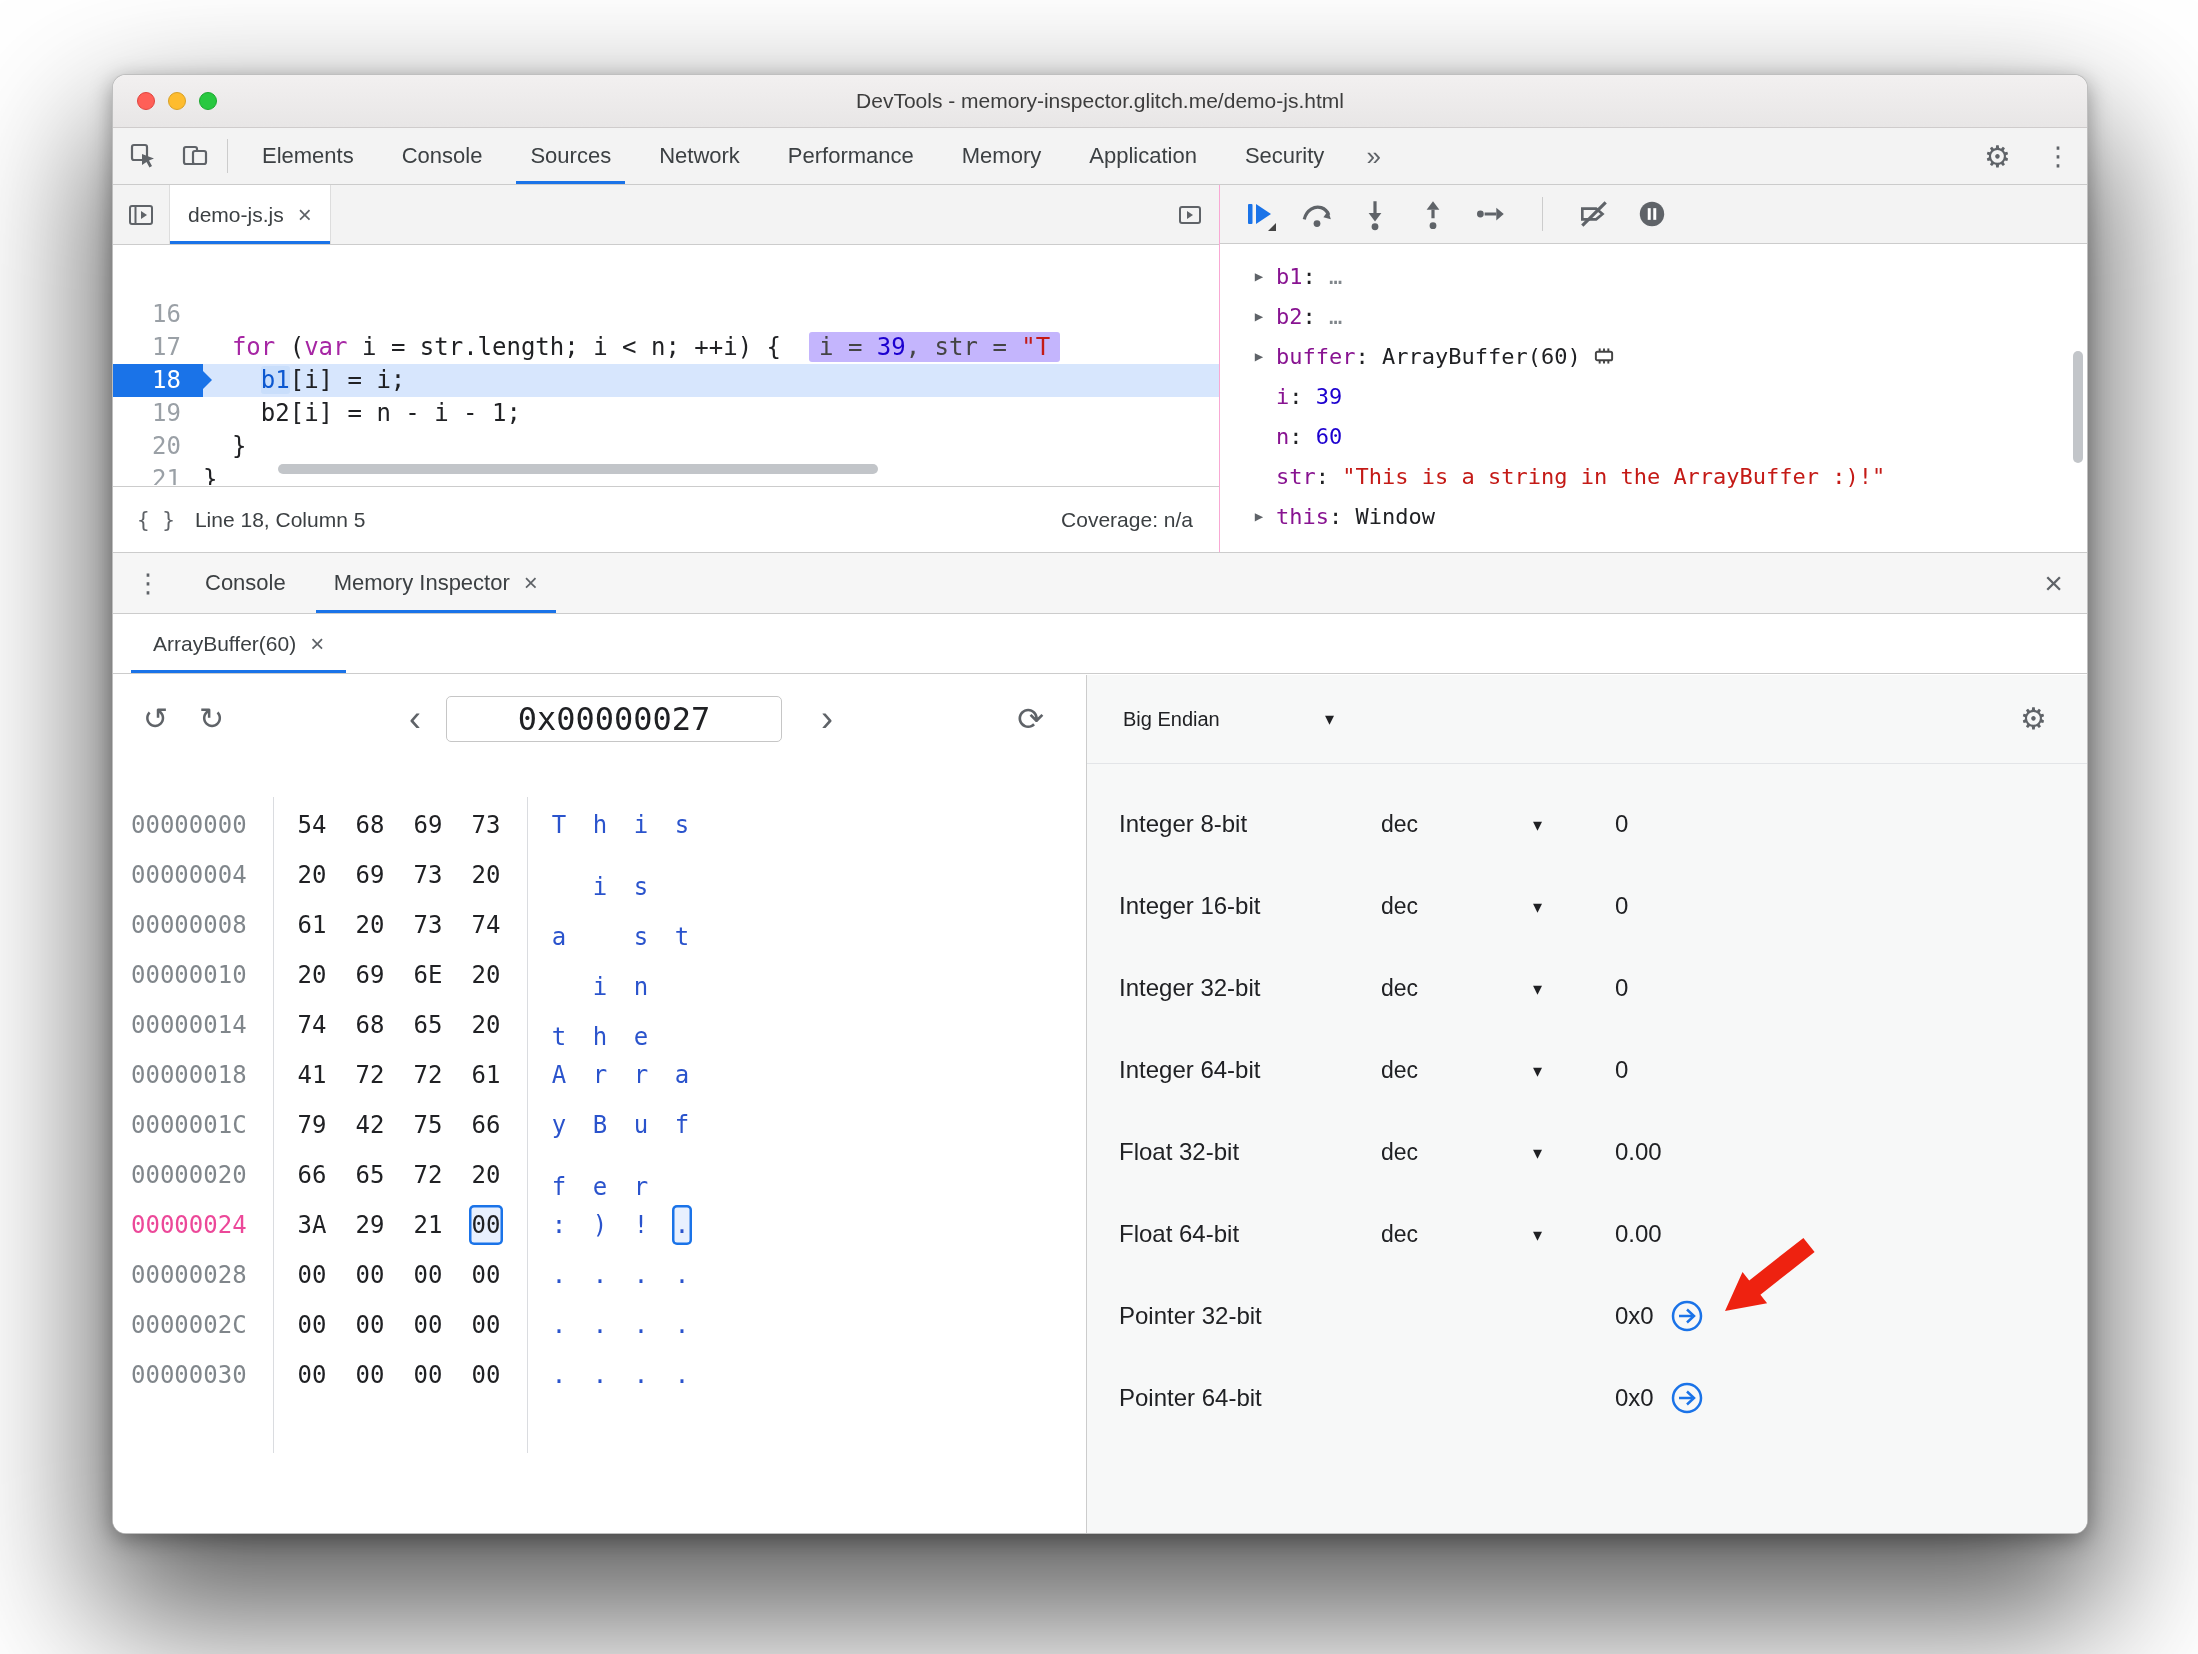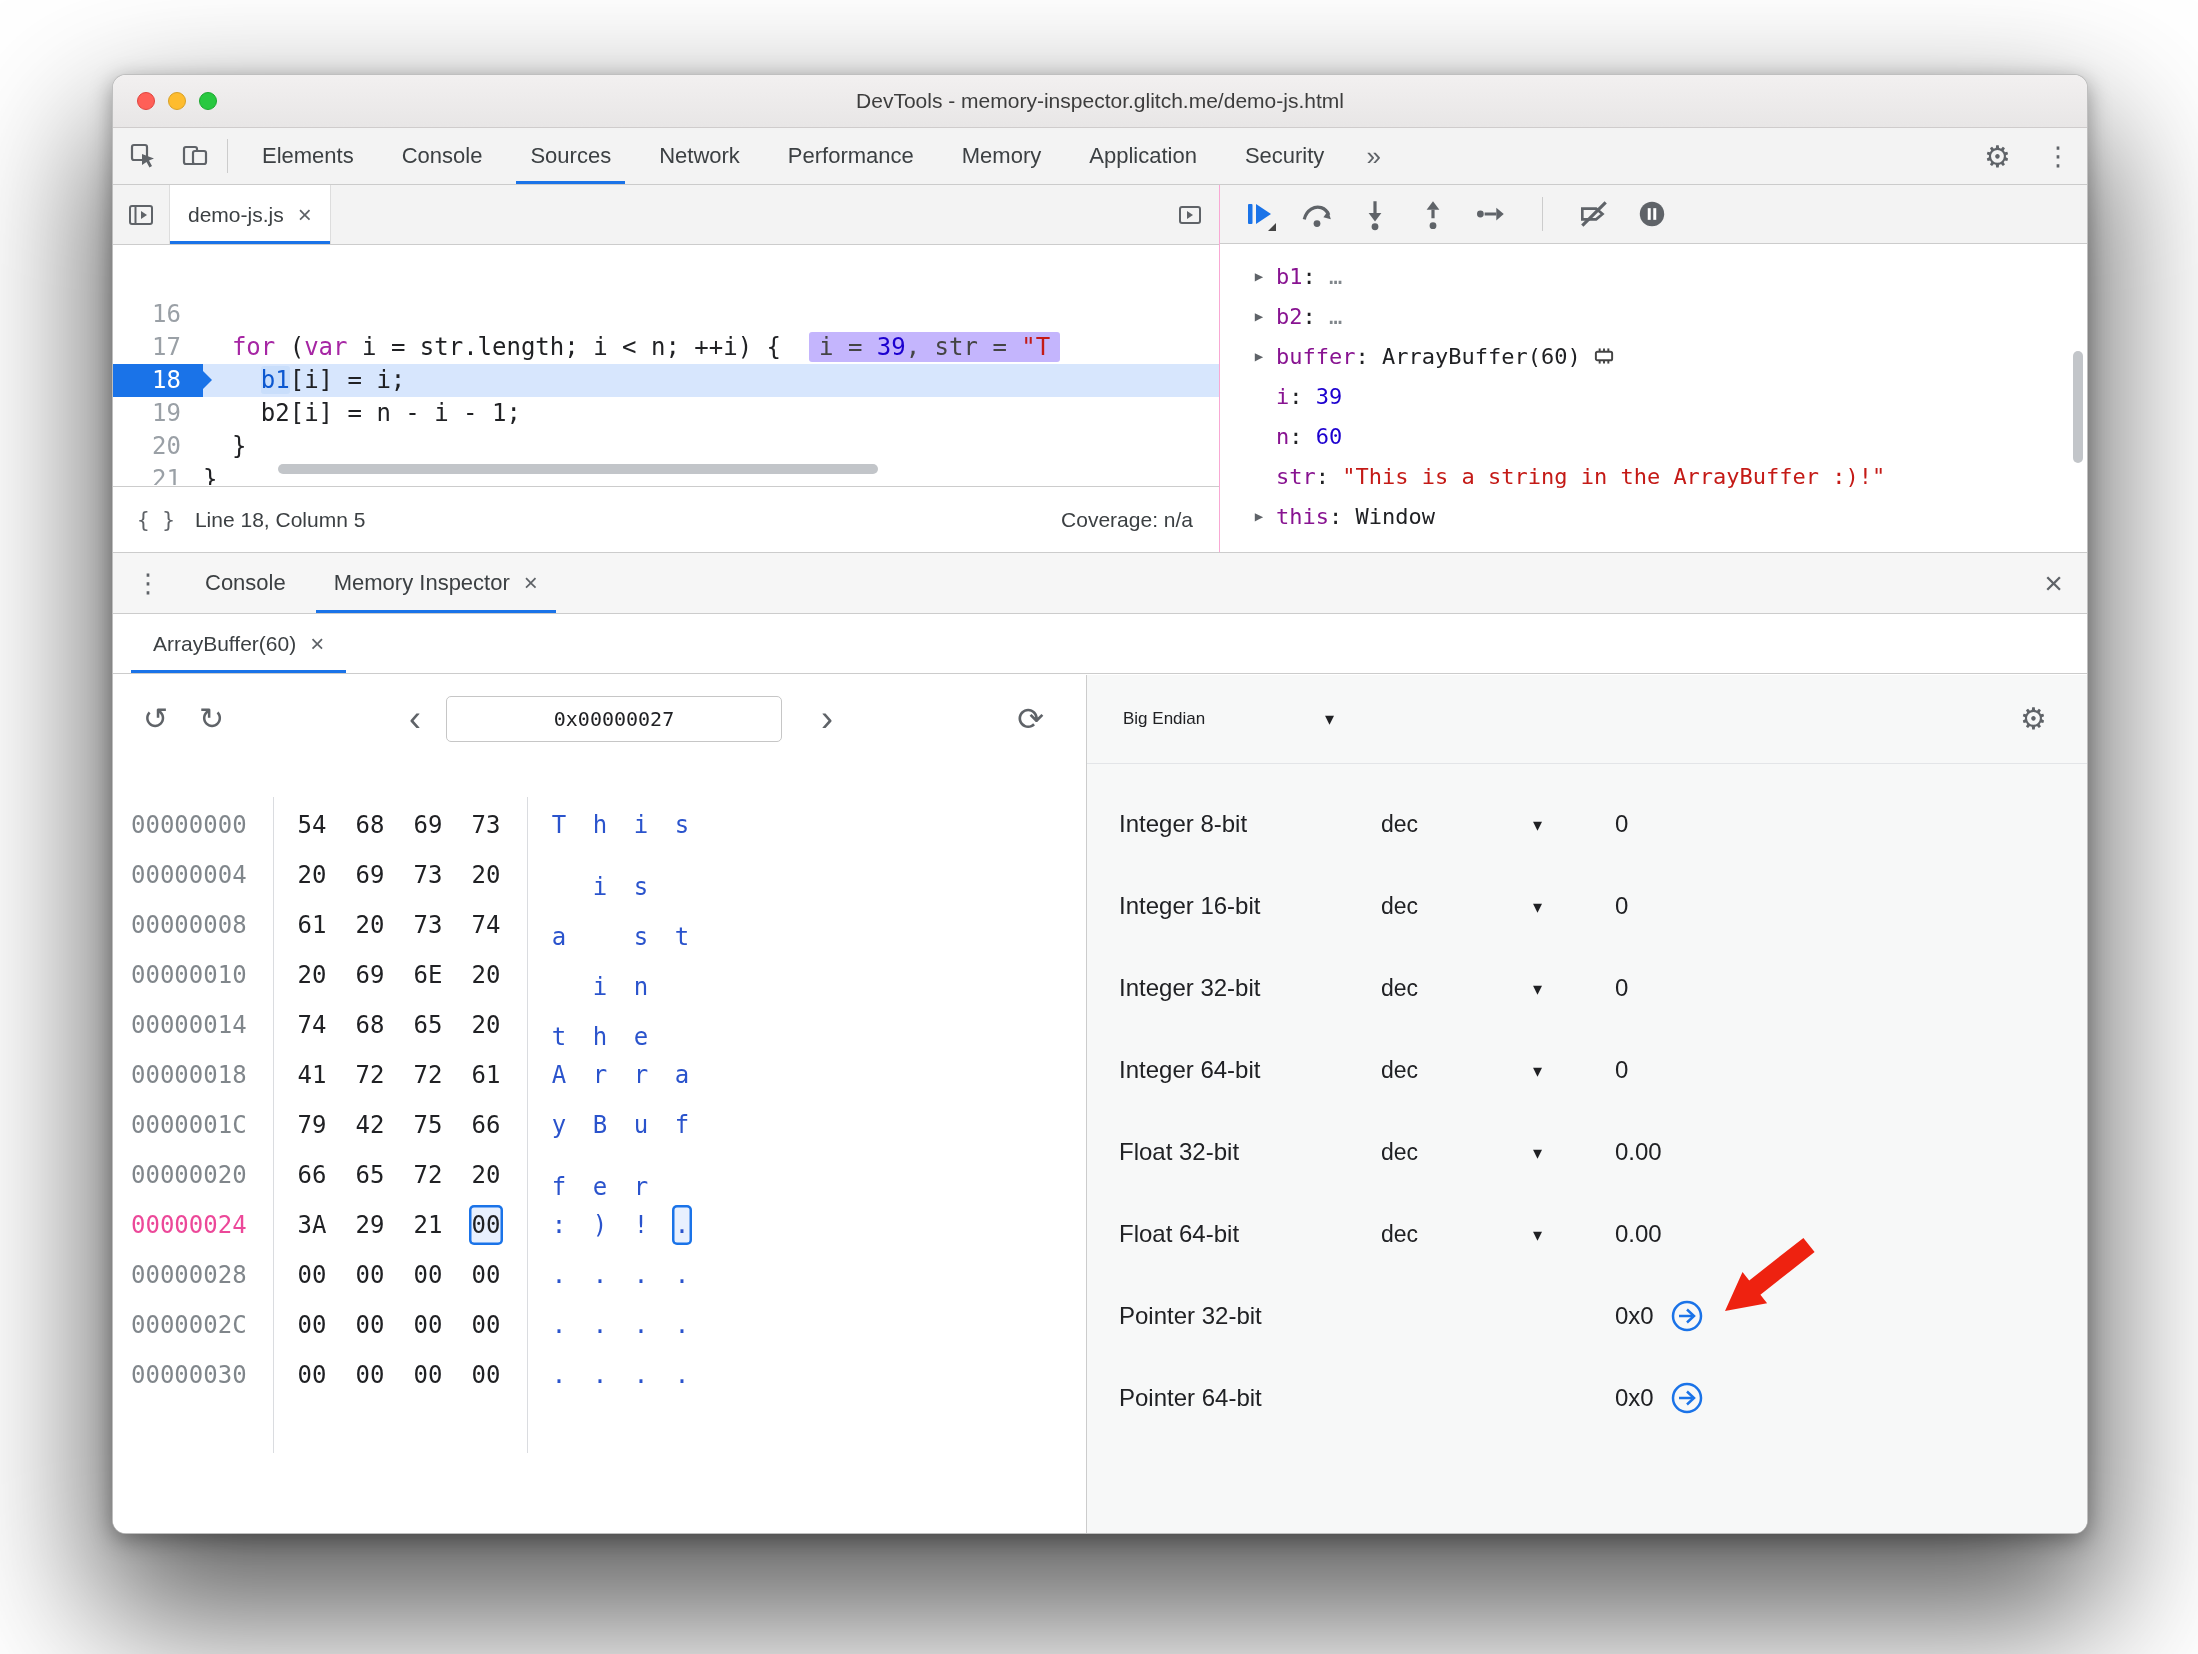--- a/index.html
+++ b/index.html
@@ -88,36 +88,36 @@
   .btab::after{content:"";position:absolute;left:0;right:0;bottom:0;height:3px;background:#1a73e8;}
   .mi-body{position:absolute;top:122px;left:0;right:0;bottom:0;}
   
   .hex-pane{position:absolute;left:0;top:0;width:974px;bottom:0;border-right:1px solid #ccc;box-sizing:border-box;background:#fff;}
   .controls{position:absolute;top:18px;left:0;right:0;height:54px;}
   .c-ic{position:absolute;color:#5f6368;font-size:30px;line-height:52px;}
   .c-undo{left:30px;} .c-redo{left:86px;}
   .c-back{left:296px;font-size:36px;} .c-fwd{left:708px;font-size:36px;}
   .c-refresh{right:42px;font-size:32px;}
   .addr-input{position:absolute;left:333px;top:3px;width:336px;height:46px;border:1px solid #c6c6c6;border-radius:5px;
-    text-align:center;font-family:"DejaVu Sans Mono",monospace;font-size:20px;color:#202124;background:#fff;outline:none;box-sizing:border-box;}
+    text-align:center;font-family:"DejaVu Sans Mono",monospace;font-size:32px;color:#202124;background:#fff;outline:none;box-sizing:border-box;}
   .hexdiv{position:absolute;top:122px;height:656px;width:1px;background:#dadce0;}
   .hexdiv1{left:160px;} .hexdiv2{left:414px;}
   .hex-list{position:absolute;top:125px;left:0;right:0;font-family:"DejaVu Sans Mono",monospace;font-size:24px;}
   .hrow{height:50px;position:relative;padding-top:5px;box-sizing:border-box;}
   .haddr{position:absolute;left:18px;line-height:40px;color:#80868b;}
   .hrow.sel .haddr{color:#ec4899;font-weight:normal;}
   .hbytes{position:absolute;left:182px;}
   .hb{display:inline-block;width:34px;height:40px;line-height:40px;text-align:center;margin-right:24px;color:#202124;}
   .hascii{position:absolute;left:436px;}
   .ha{display:inline-block;width:20px;height:40px;line-height:40px;text-align:center;margin-right:21px;color:#2a53cc;}
   .selb,.sela{background:#e8f0fe;border-radius:5px;box-shadow:inset 0 0 0 2.5px #1a73e8;}
   
   .interp{position:absolute;left:974px;right:0;top:0;bottom:0;background:#f7f8f8;}
   .iheader{position:absolute;top:0;left:0;right:0;height:88px;border-bottom:1px solid #e3e5e8;}
-  .endian{position:absolute;left:36px;line-height:88px;font-size:17px;color:#202124;}
+  .endian{position:absolute;left:36px;line-height:88px;font-size:20px;color:#202124;}
   .endian-caret{position:absolute;left:238px;line-height:88px;font-size:18px;color:#202124;}
   .igear{position:absolute;right:40px;line-height:88px;font-size:30px;color:#5f6368;}
   .interp-list{position:absolute;top:108px;left:0;right:0;}
   .irow{height:82px;display:flex;align-items:center;padding-left:32px;font-size:24px;}
   .ilabel{width:262px;color:#202124;flex:none;}
   .imode{width:234px;position:relative;flex:none;font-size:23px;color:#202124;}
   .mcaret{position:absolute;left:152px;top:3px;font-size:18px;}
   .ival{color:#202124;}
   .jump{margin-left:16px;}
   .red-arrow{position:absolute;left:630px;top:558px;}

